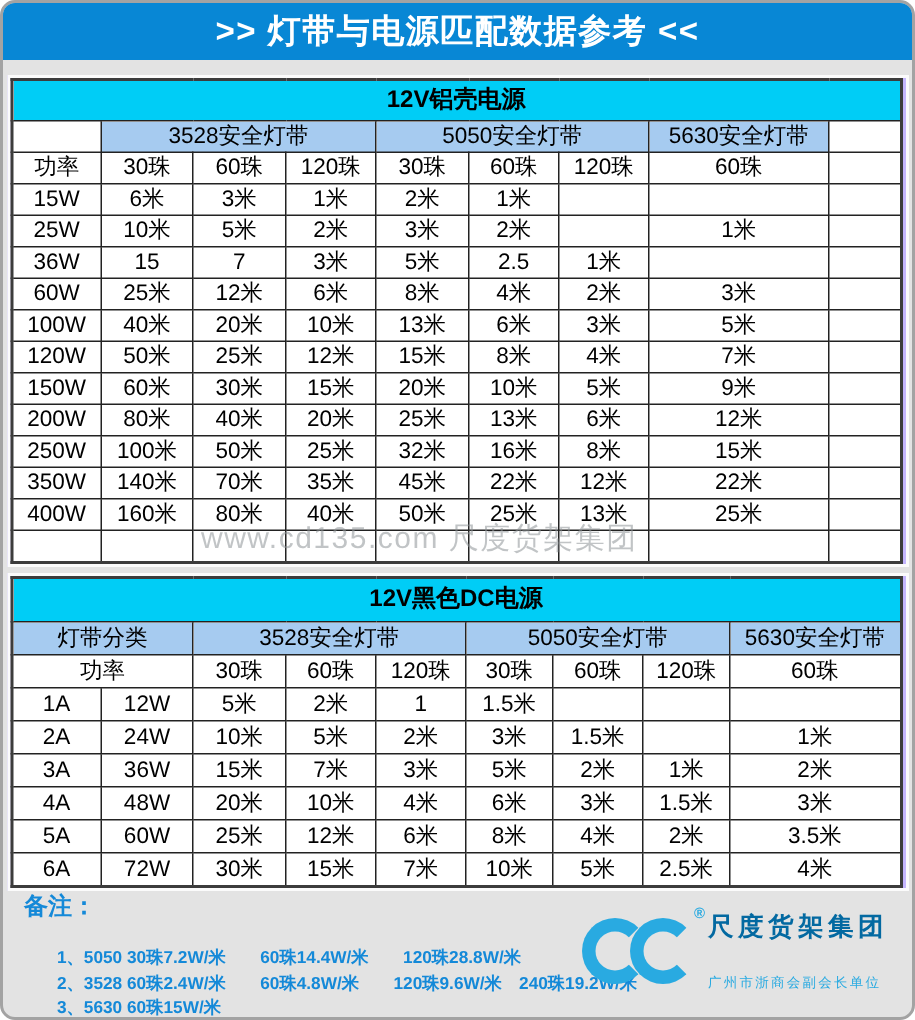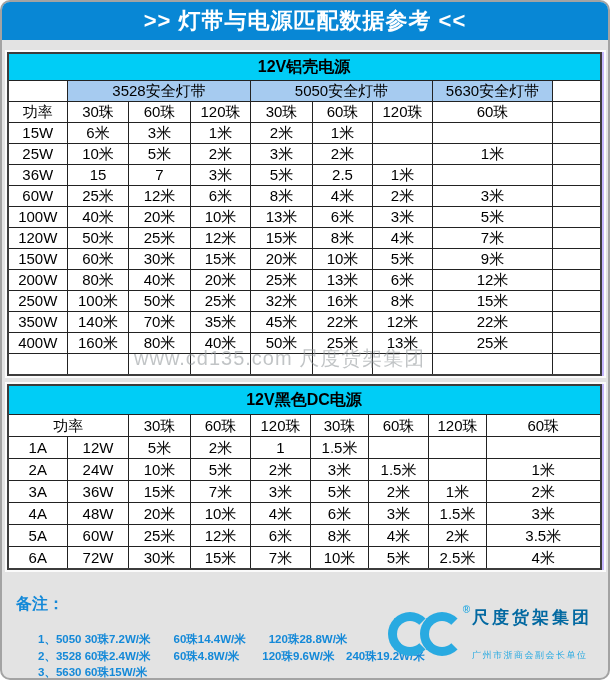--- a/index.html
+++ b/index.html
@@ -245,20 +245,26 @@
           <col style="width:58px">
         <col style="width:60px">
           <col style="width:58px">
           <col style="width:114px">
       </colgroup>
       <tbody>
           <tr>
             <td colspan="9" class="cyan">12V黑色DC电源</td>
           </tr>
           <tr>
+            <td colspan="2" class="lblue">灯带分类</td>
+            <td colspan="3" class="lblue">3528安全灯带</td>
+            <td colspan="3" class="lblue">5050安全灯带</td>
+            <td colspan="1" class="lblue">5630安全灯带</td>
+          </tr>
+          <tr>
             <td colspan="2">功率</td>
             <td colspan="1">30珠</td>
             <td colspan="1">60珠</td>
             <td colspan="1">120珠</td>
             <td colspan="1">30珠</td>
             <td colspan="1">60珠</td>
             <td colspan="1">120珠</td>
             <td colspan="1">60珠</td>
           </tr>
           <tr>

